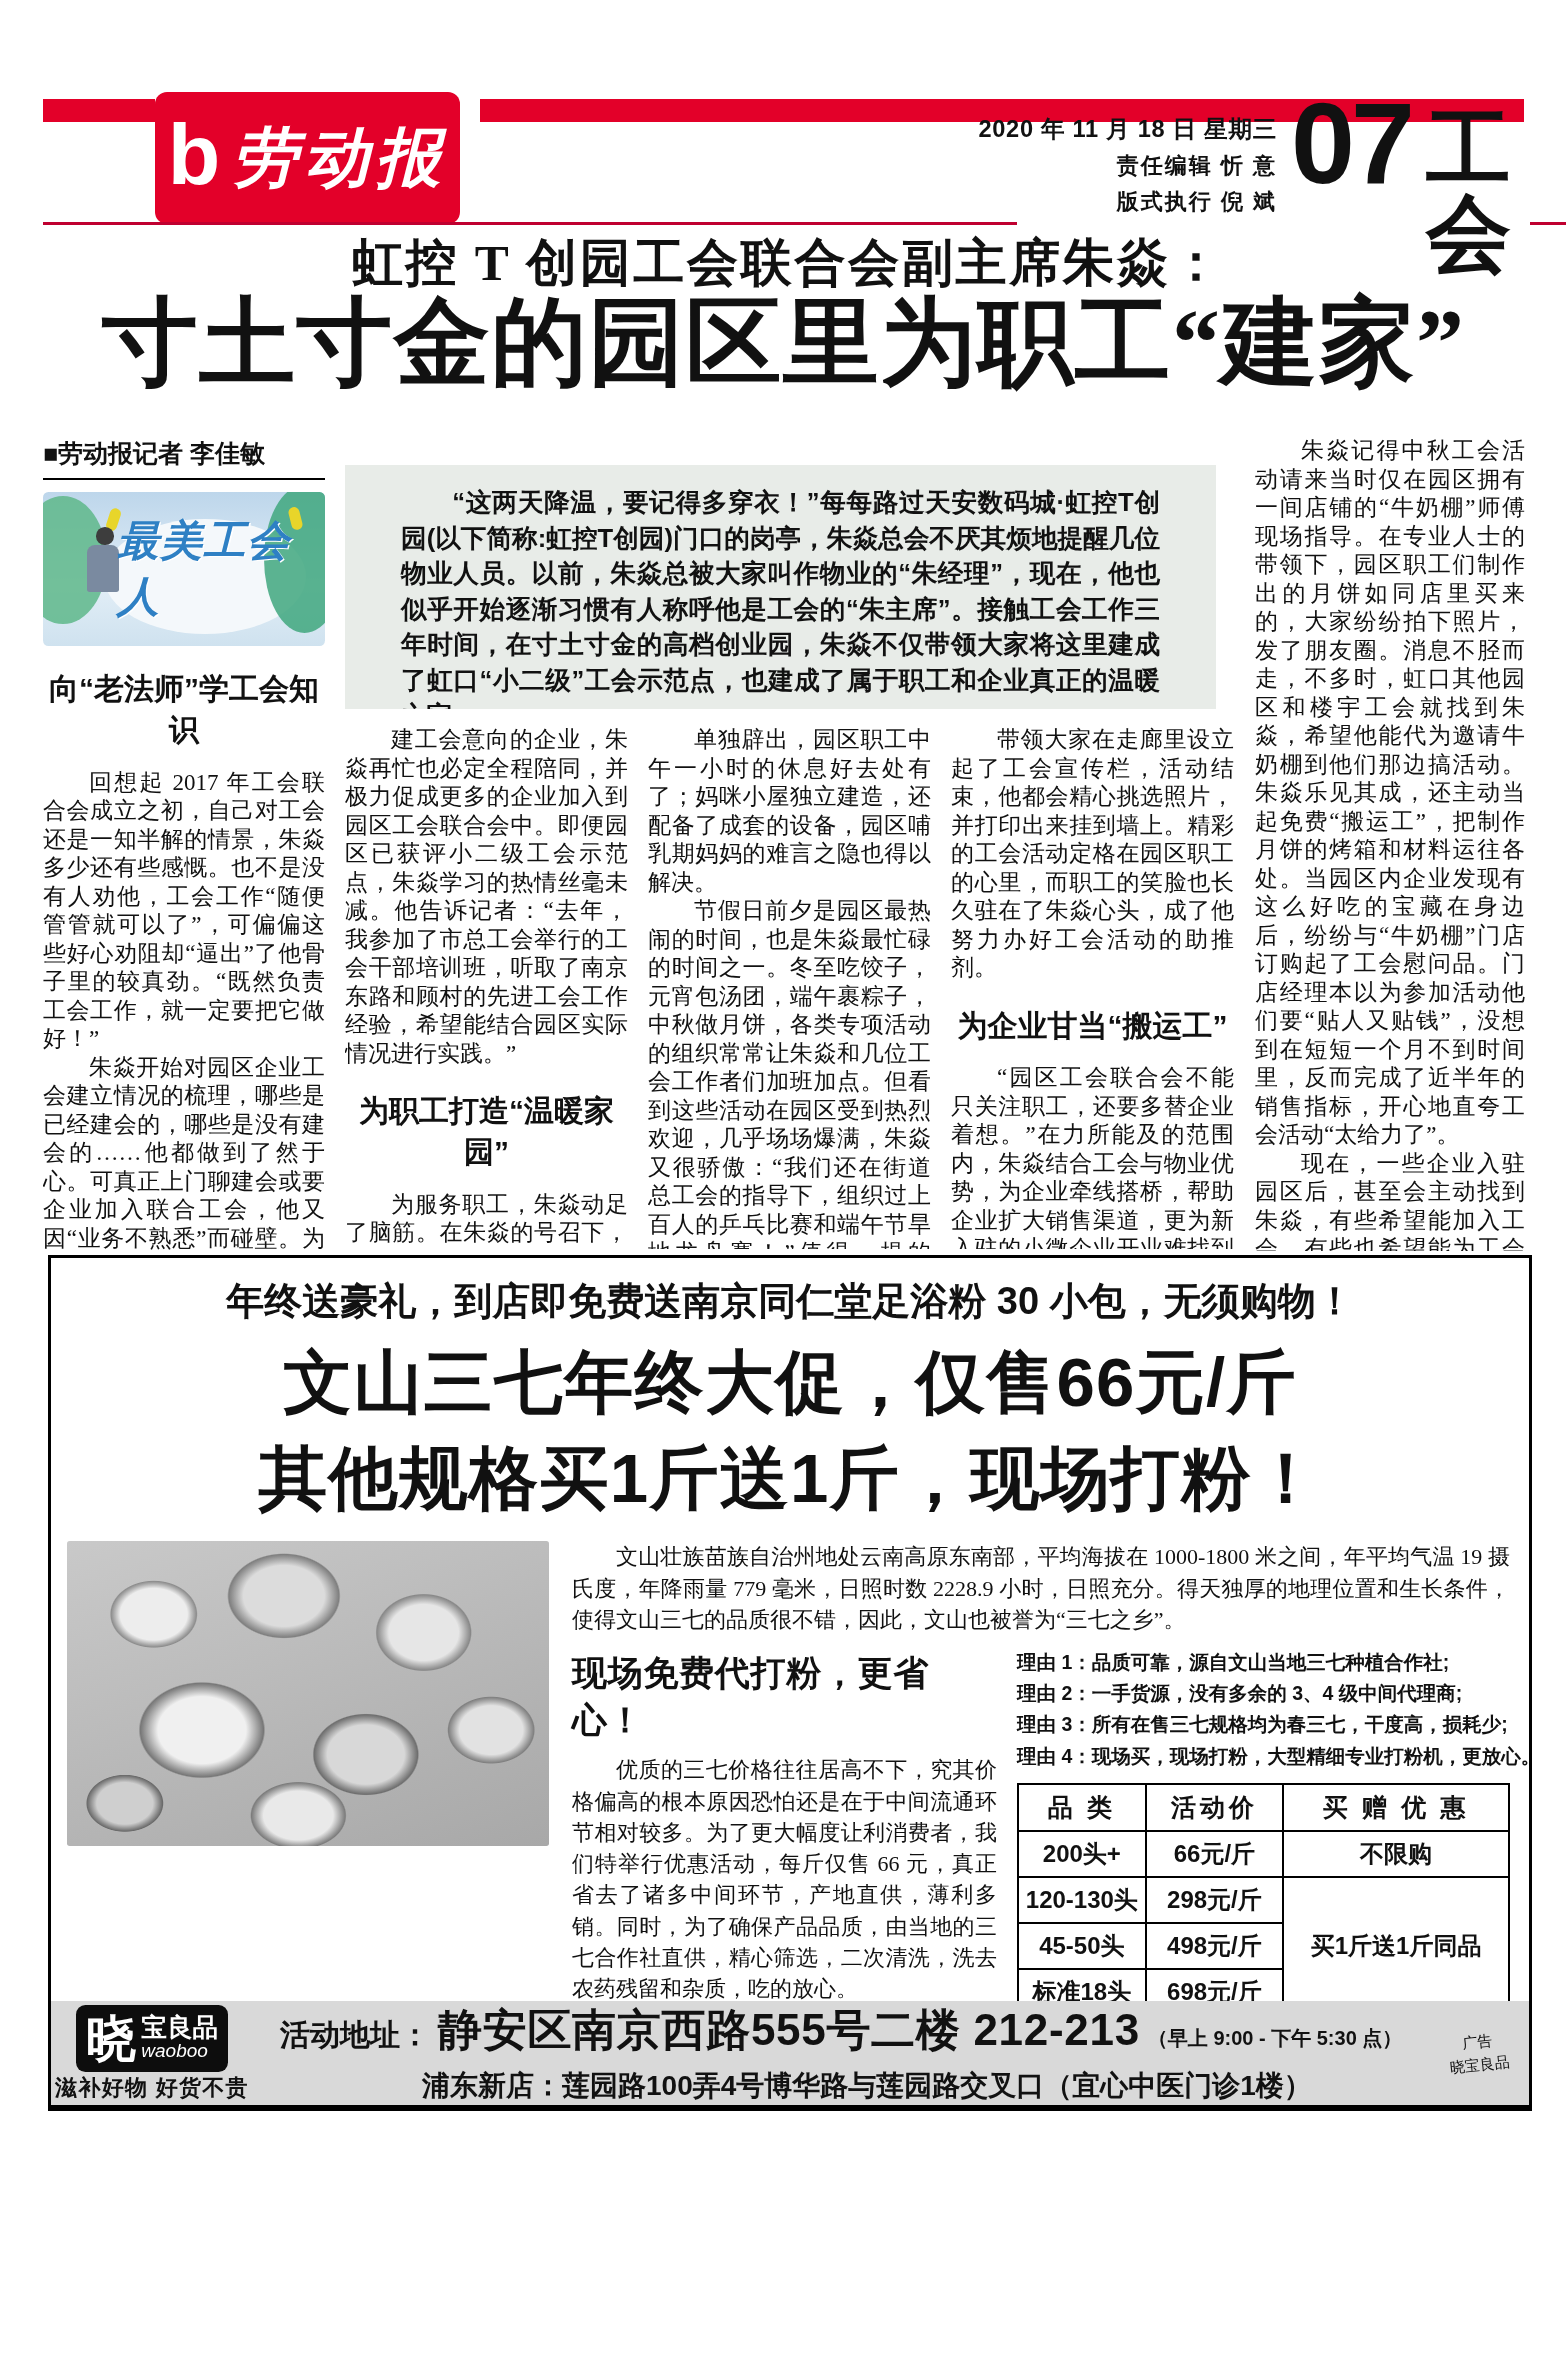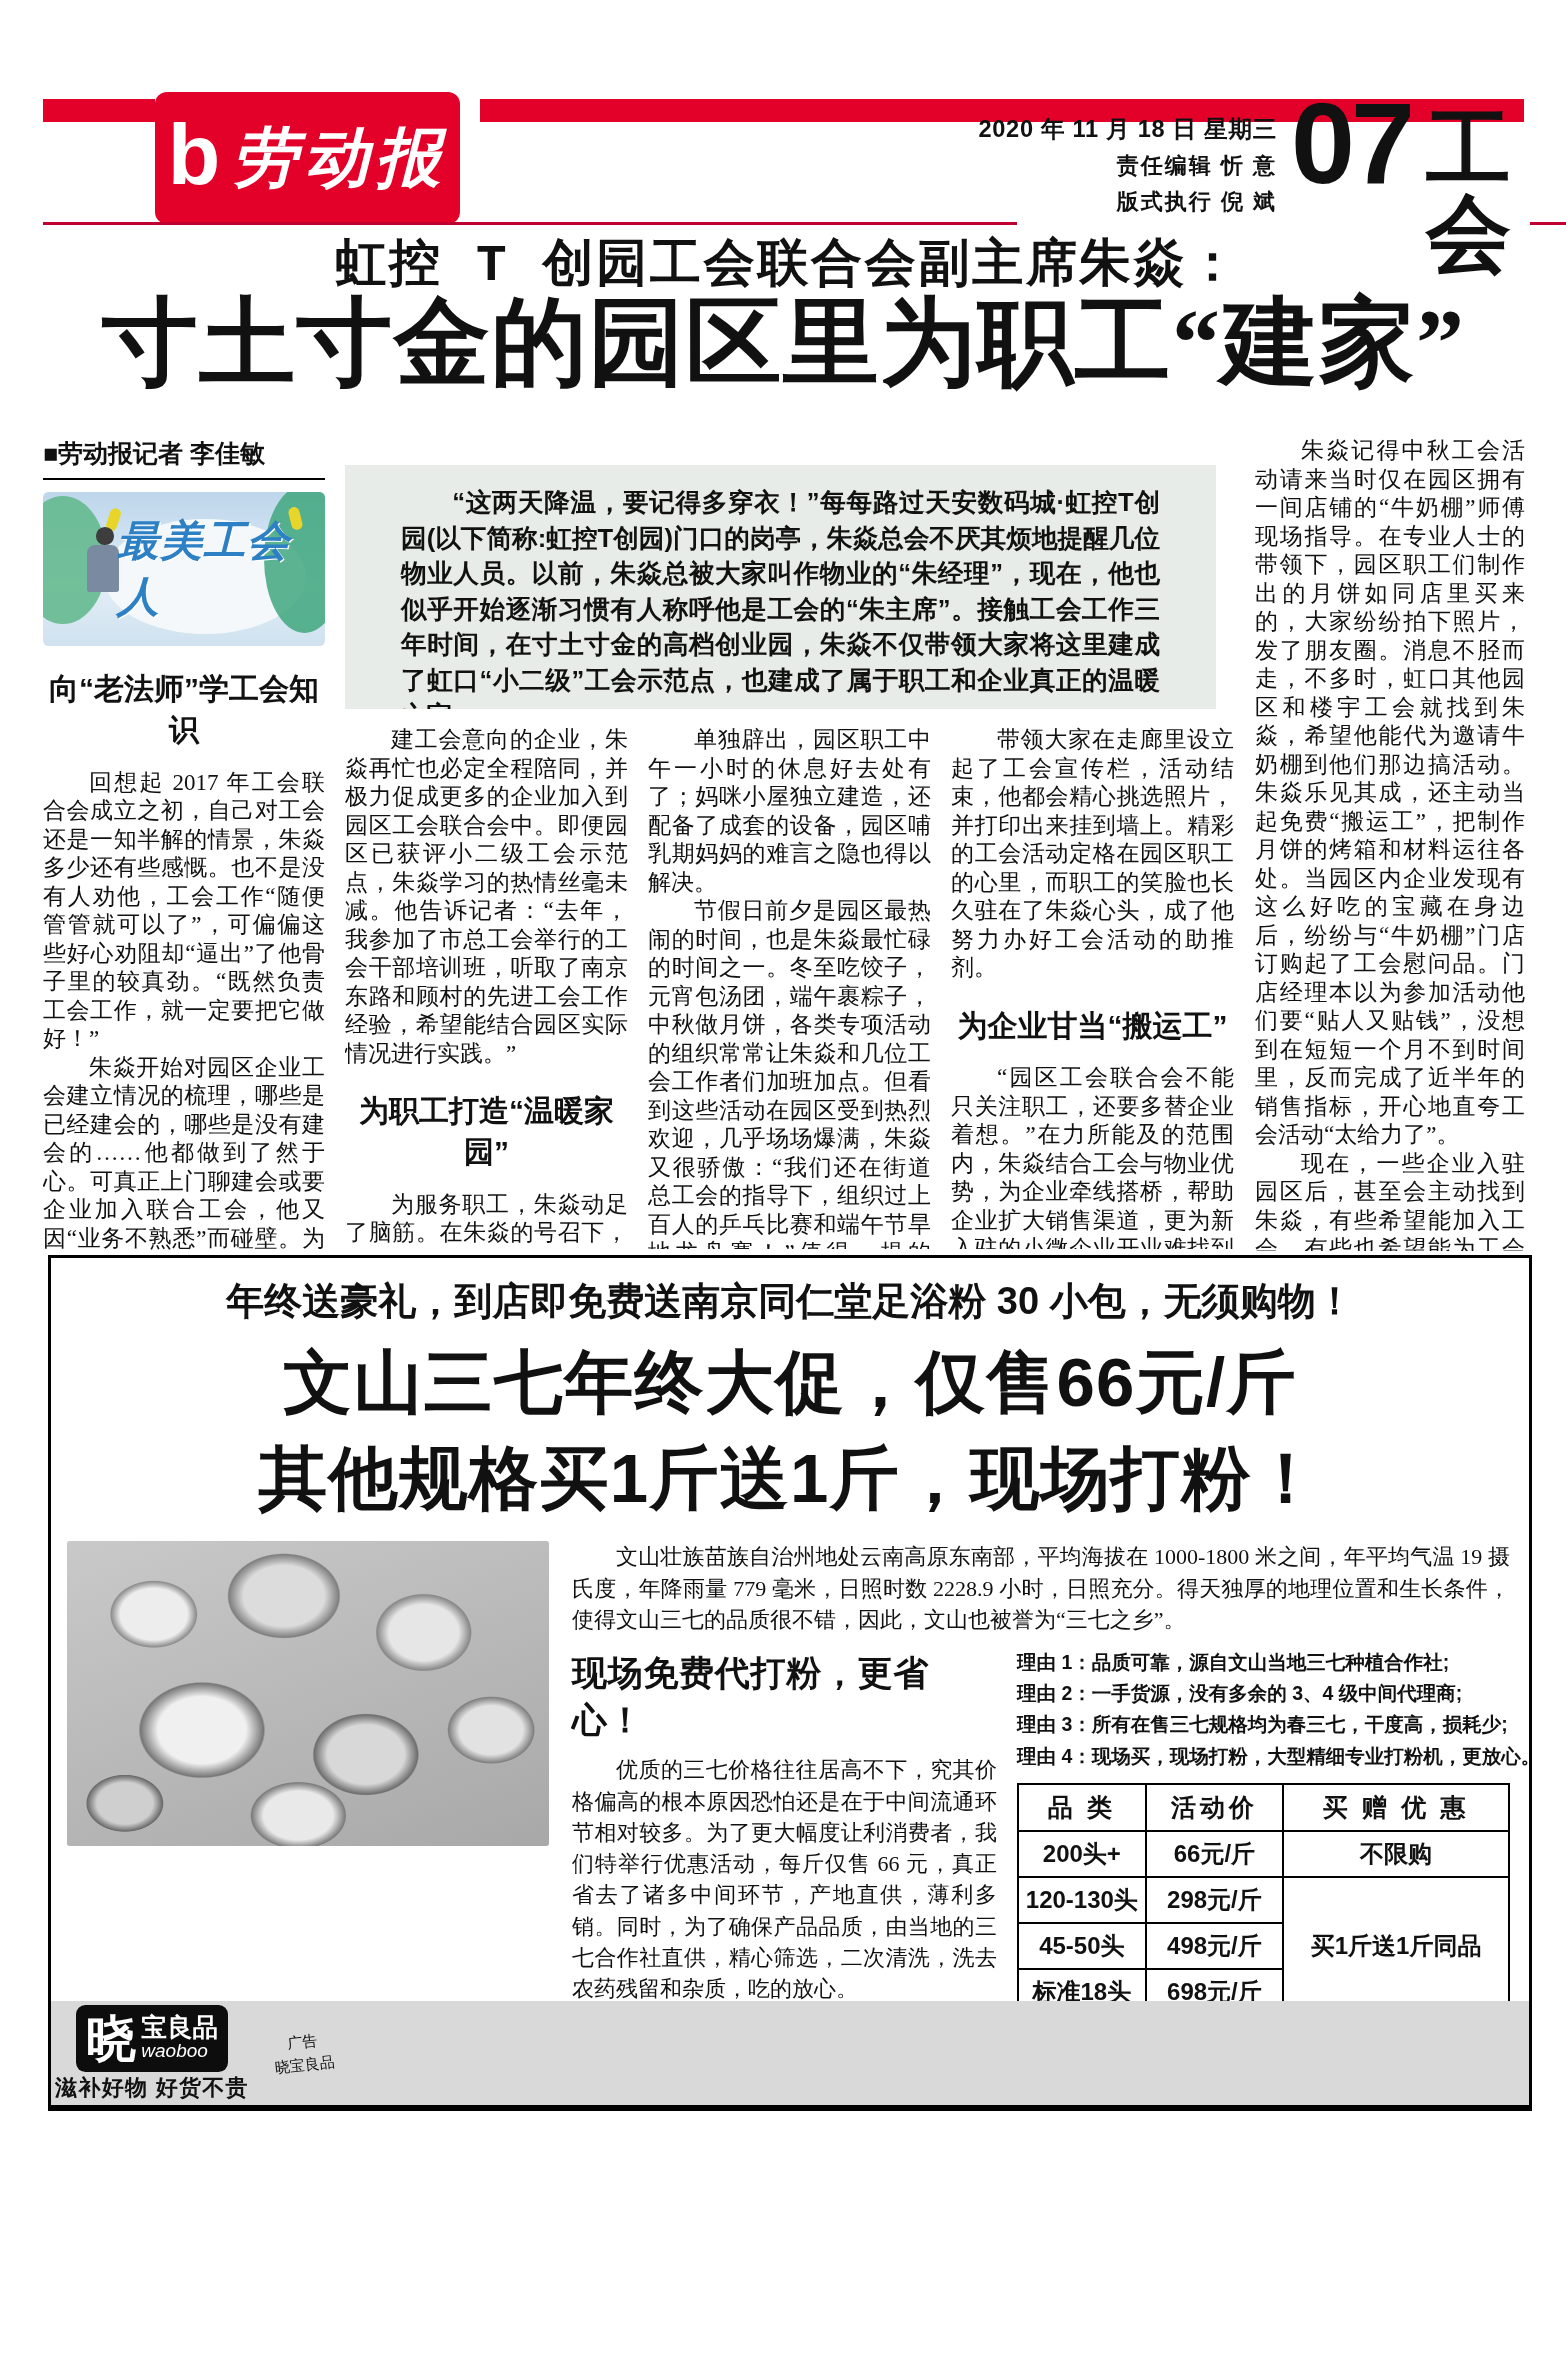--- a/index.html
+++ b/index.html
@@ -29,21 +29,21 @@
     letter-spacing:-4px; line-height:1; }
   .mast-sec { position:absolute; left:1426px; top:106px; font-size:85px; font-weight:800;
     line-height:1; letter-spacing:2.7px; }
   .rule { position:absolute; top:222px; height:2.7px; background:#bf0030; }
   .rule-a { left:43px; width:974px; }
   .rule-b { left:1530px; width:37px; }
 
   
   .kicker { position:absolute; left:9px; right:0; top:229px; text-align:center;
     font-size:51px; font-weight:900; letter-spacing:2.7px;
-    font-family:Liberation Mono, monospace; }
+    font-family:Liberation Serif, serif; }
   .headline { position:absolute; left:0; right:0; top:290px; text-align:center;
     font-size:96px; font-weight:900; letter-spacing:1.3px; line-height:1.1;
     font-family:"Liberation Serif","DejaVu Serif",serif; }
 
   
   .col { position:absolute; overflow:hidden; }
   .col p { font-family:"Liberation Serif","DejaVu Serif",serif; font-size:23px;
     line-height:1.24; text-align:justify; text-indent:2em; }
   .col1 { left:43px;  top:437px; width:282px; height:814px; }
   .col2 { left:345px; top:726px; width:283px; height:523px; }
@@ -296,19 +296,27 @@
     <div class="f-logo-wrap">
       <div class="waoboo-box">
         <span class="waoboo-big">晓</span>
         <span class="waoboo-col">
           <div class="waoboo-rest">宝良品</div>
           <div class="waoboo-en">waoboo</div>
         </span>
       </div>
       <div class="f-tagline">滋补好物  好货不贵</div>
     </div>
+    <div class="f-center">
+      <div class="f-line1">
+        <span class="f-addr-label">活动地址：</span>
+        <span class="f-addr-main">静安区南京西路555号二楼 212-213</span>
+        <span class="f-addr-hours">（早上 9:00 - 下午 5:30 点）</span>
+      </div>
+      <div class="f-line2">浦东新店：莲园路100弄4号博华路与莲园路交叉口（宜心中医门诊1楼）</div>
+    </div>
     <div class="f-note">
       <div>广告</div>
       <div>晓宝良品</div>
     </div>
   </div>
 </div>
 
 
 </body></html>

